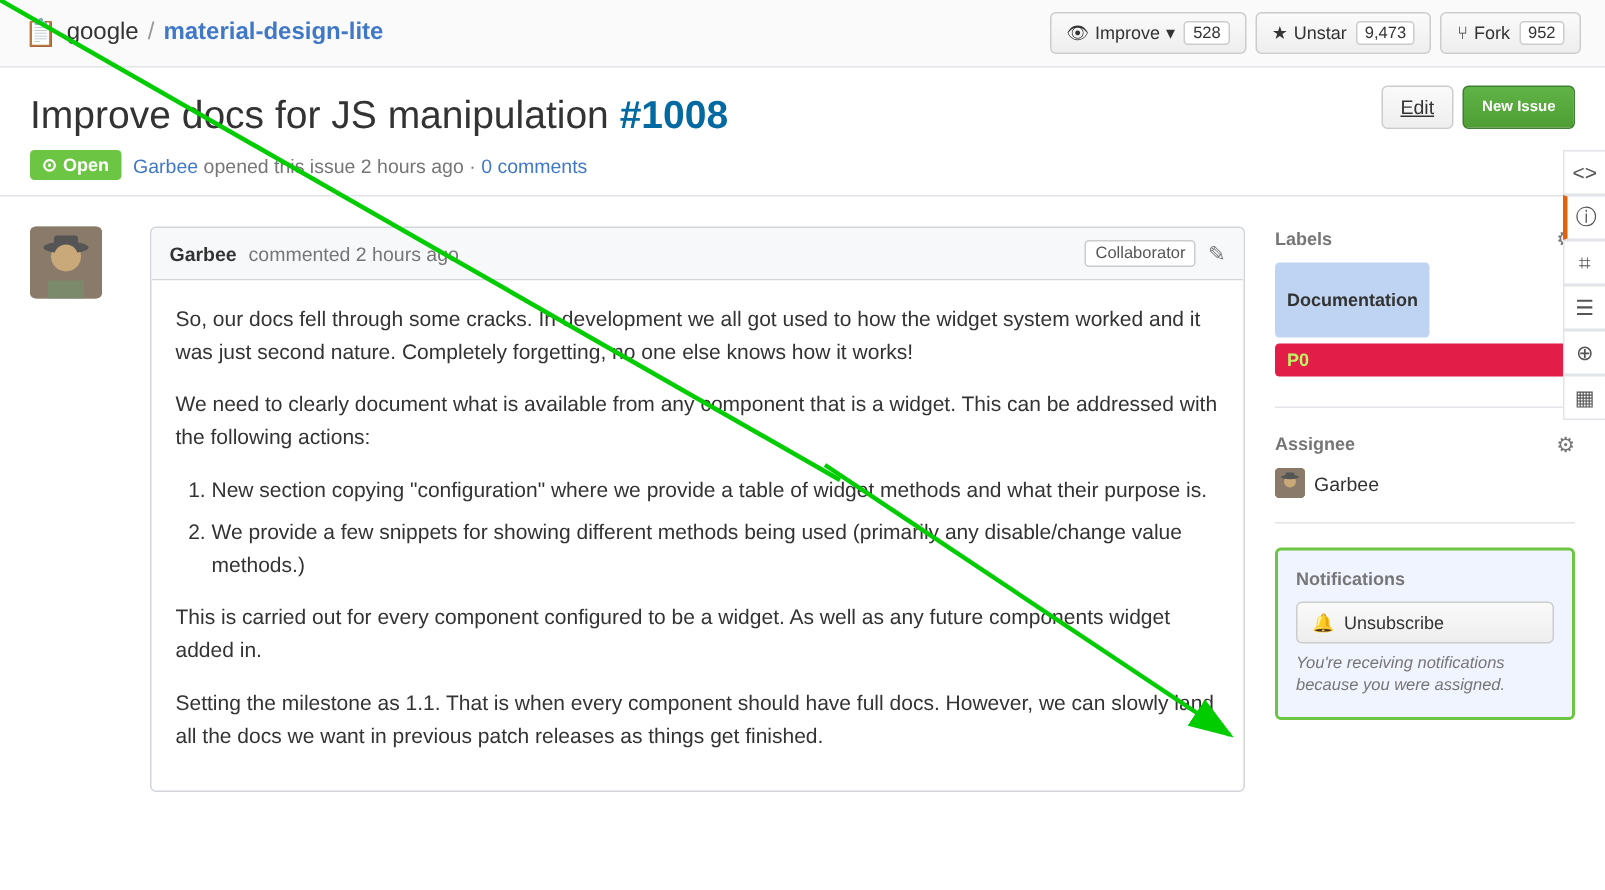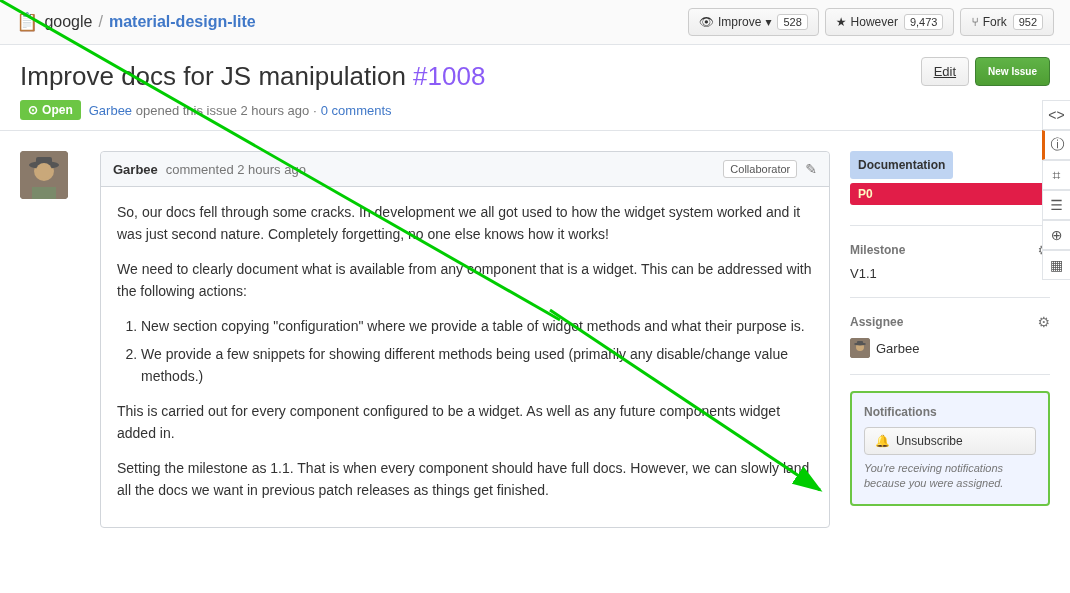--- a/index.html
+++ b/index.html
@@ -12,21 +12,21 @@
     .repo-owner { color: #333; text-decoration: none; font-size: 16px; }
     .repo-slash { color: #999; font-size: 16px; }
     .repo-name { color: #4078c8; text-decoration: none; font-weight: bold; font-size: 16px; }
     .top-actions { display: flex; align-items: center; gap: 6px; }
     .top-btn { display: inline-flex; align-items: center; gap: 4px; padding: 5px 10px; border: 1px solid #ccc; border-radius: 4px; background: linear-gradient(#fafafa, #eee); font-size: 12px; cursor: pointer; color: #333; }
     .top-btn .count { background: #fff; border: 1px solid #ccc; border-radius: 3px; padding: 1px 5px; font-size: 11px; margin-left: 2px; }
 
     
     .issue-header { padding: 16px 20px 10px 20px; border-bottom: 1px solid #e1e4e8; }
     .issue-title { font-size: 26px; font-weight: 300; color: #333; margin-bottom: 8px; }
-    .issue-number { color: #8b5cf6; font-weight: 400; }
+    .issue-number { color: #0369a1; font-weight: 700; }
     .issue-meta { display: flex; align-items: center; gap: 8px; }
     .open-badge { display: inline-flex; align-items: center; gap: 4px; background: #6cc644; color: #fff; padding: 3px 8px; border-radius: 3px; font-size: 12px; font-weight: bold; }
     .issue-meta-text { color: #767676; font-size: 13px; }
     .issue-meta-text a { color: #4078c8; text-decoration: none; }
 
     
     .issue-actions { float: right; display: flex; gap: 6px; margin-top: -4px; }
     .btn-edit { padding: 6px 12px; border: 1px solid #ccc; border-radius: 4px; background: linear-gradient(#fafafa, #eee); font-size: 13px; cursor: pointer; color: #333; text-decoration: underline; }
     .btn-new-issue { padding: 6px 12px; border: 1px solid #3e8031; border-radius: 4px; background: linear-gradient(#60b347, #4e9e33); font-size: 10px; cursor: pointer; color: #fff; font-weight: bold; }
 
@@ -47,23 +47,23 @@
     .comment-body p { margin-bottom: 12px; }
     .comment-body ol { margin-left: 24px; margin-bottom: 12px; }
     .comment-body ol li { margin-bottom: 6px; }
 
     
     .right-sidebar { width: 200px; flex-shrink: 0; }
     .sidebar-section { margin-bottom: 16px; border-bottom: 1px solid #e1e4e8; padding-bottom: 16px; }
     .sidebar-section-header { display: flex; align-items: center; justify-content: space-between; margin-bottom: 8px; }
     .sidebar-section-title { font-size: 12px; font-weight: bold; color: #767676; text-transform: none; }
     .gear-icon { color: #767676; cursor: pointer; font-size: 14px; }
-    .label-tag { display: inline-block; padding: 7px 8px; border-radius: 3px; font-size: 12px; font-weight: bold; margin-bottom: 4px; }
+    .label-tag { display: inline-block; padding: 18px 8px; border-radius: 3px; font-size: 12px; font-weight: bold; margin-bottom: 4px; }
     .label-documentation { background: #bfd4f2; color: #333; }
-    .label-p0 { background: #e11d48; color: #fef9c3; display: block; width: 100%; padding: 4px 8px; }
+    .label-p0 { background: #e11d48; color: #bef264; display: block; width: 100%; padding: 4px 8px; }
     .milestone-value { font-size: 13px; color: #333; margin-top: 4px; }
     .assignee-row { display: flex; align-items: center; gap: 6px; margin-top: 4px; }
     .assignee-avatar { width: 20px; height: 20px; border-radius: 3px; background: linear-gradient(135deg, #8a7a6a 0%, #6a5a4a 100%); display: flex; align-items: center; justify-content: center; font-size: 10px; color: #ddd; }
     .assignee-name { font-size: 13px; color: #333; }
 
     
     .notifications-box { border: 2px solid #6cc644; border-radius: 4px; padding: 12px; background: #f0f4ff; }
     .notifications-title { font-size: 12px; font-weight: bold; color: #767676; margin-bottom: 8px; }
     .unsubscribe-btn { display: flex; align-items: center; gap: 6px; width: 100%; padding: 6px 10px; border: 1px solid #ccc; border-radius: 4px; background: linear-gradient(#fafafa, #eee); font-size: 12px; cursor: pointer; color: #333; margin-bottom: 6px; }
     .notifications-desc { font-size: 11px; color: #767676; line-height: 1.4; font-style: italic; }
@@ -92,21 +92,21 @@
     </div>
     <div class="top-actions">
       <button class="top-btn">
         <span>👁</span>
         <span>Improve</span>
         <span>▾</span>
         <span class="count">528</span>
       </button>
       <button class="top-btn">
         <span>★</span>
-        <span>However</span>
+        <span>Unstar</span>
         <span class="count">9,473</span>
       </button>
       <button class="top-btn">
         <span>⑂</span>
         <span>Fork</span>
         <span class="count">952</span>
       </button>
     </div>
   </div>
 
@@ -176,33 +176,30 @@
           </ol>
           <p>This is carried out for every component configured to be a widget. As well as any future components widget added in.</p>
           <p>Setting the milestone as 1.1. That is when every component should have full docs. However, we can slowly land all the docs we want in previous patch releases as things get finished.</p>
         </div>
       </div>
     </div>
 
     <div class="right-sidebar">
 
       <div class="sidebar-section">
+        <div class="sidebar-section-header">
+          <span class="sidebar-section-title">Labels</span>
+          <span class="gear-icon">⚙</span>
+        </div>
         <div>
           <span class="label-tag label-documentation">Documentation</span><br>
           <span class="label-tag label-p0">P0</span>
         </div>
       </div>
 
-      <div class="sidebar-section">
-        <div class="sidebar-section-header">
-          <span class="sidebar-section-title">Milestone</span>
-          <span class="gear-icon">⚙</span>
-        </div>
-        <div class="milestone-value">V1.1</div>
-      </div>
 
       <div class="sidebar-section">
         <div class="sidebar-section-header">
           <span class="sidebar-section-title">Assignee</span>
           <span class="gear-icon">⚙</span>
         </div>
         <div class="assignee-row">
           <div class="assignee-avatar">
             <svg width="20" height="20" viewBox="0 0 20 20" xmlns="http://www.w3.org/2000/svg">
               <rect width="20" height="20" rx="3" fill="#8a7a6a"></rect>

